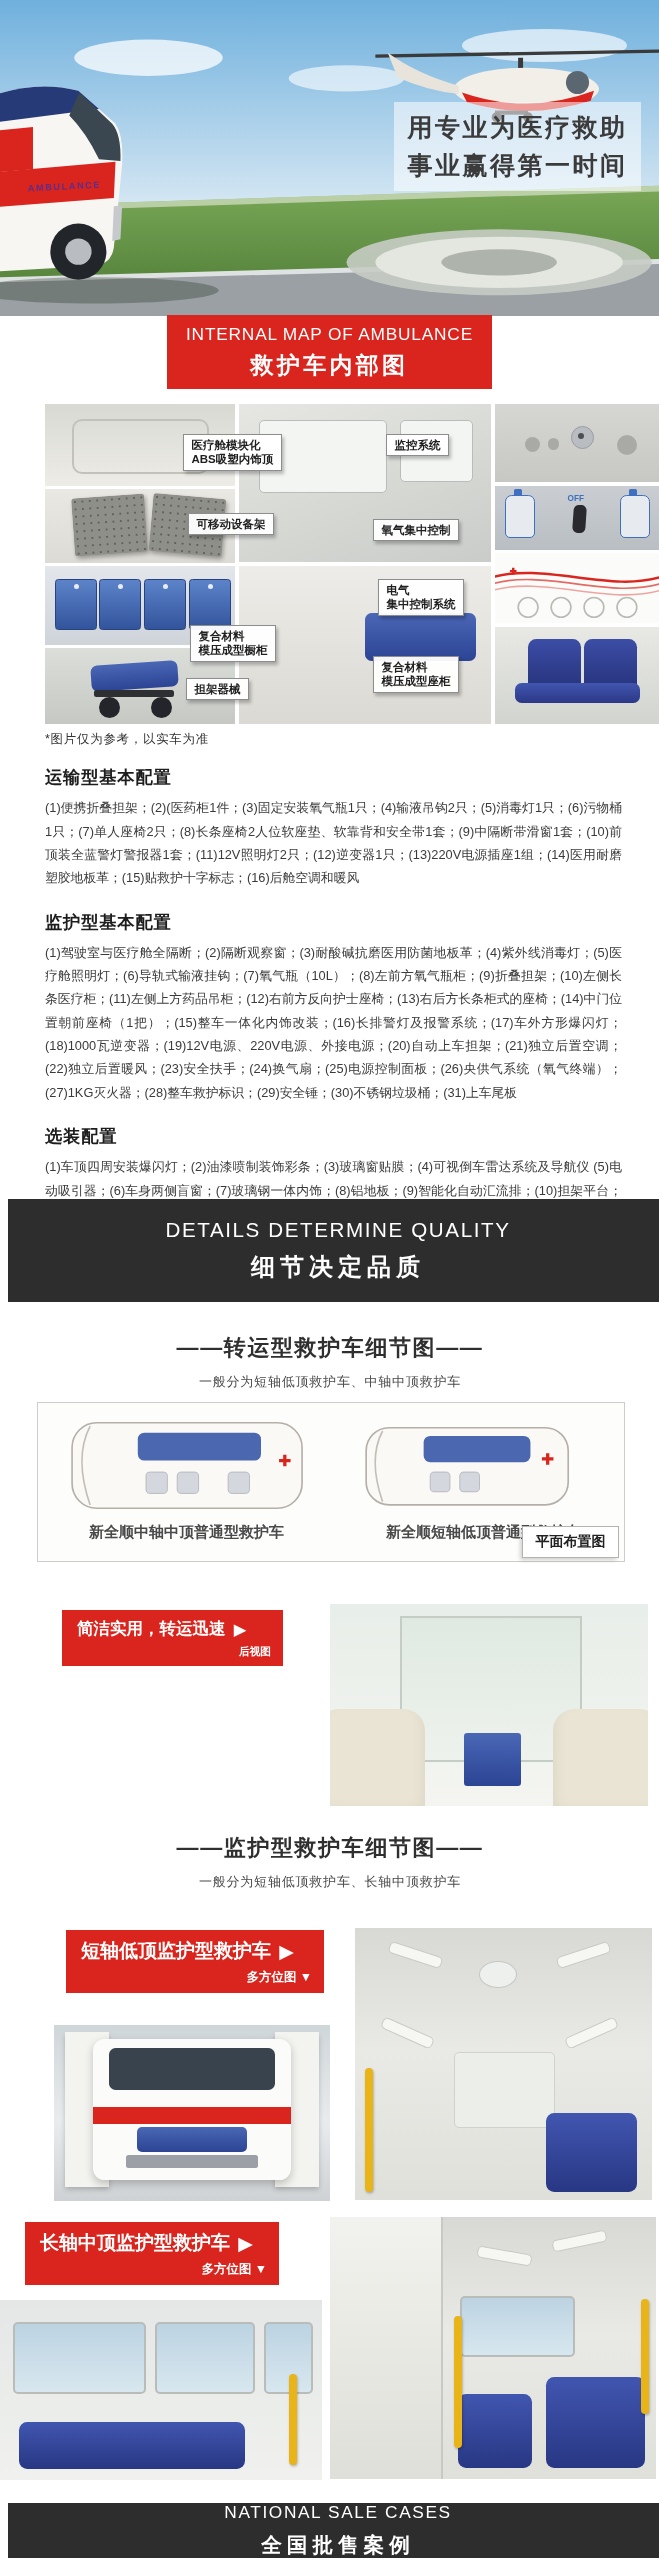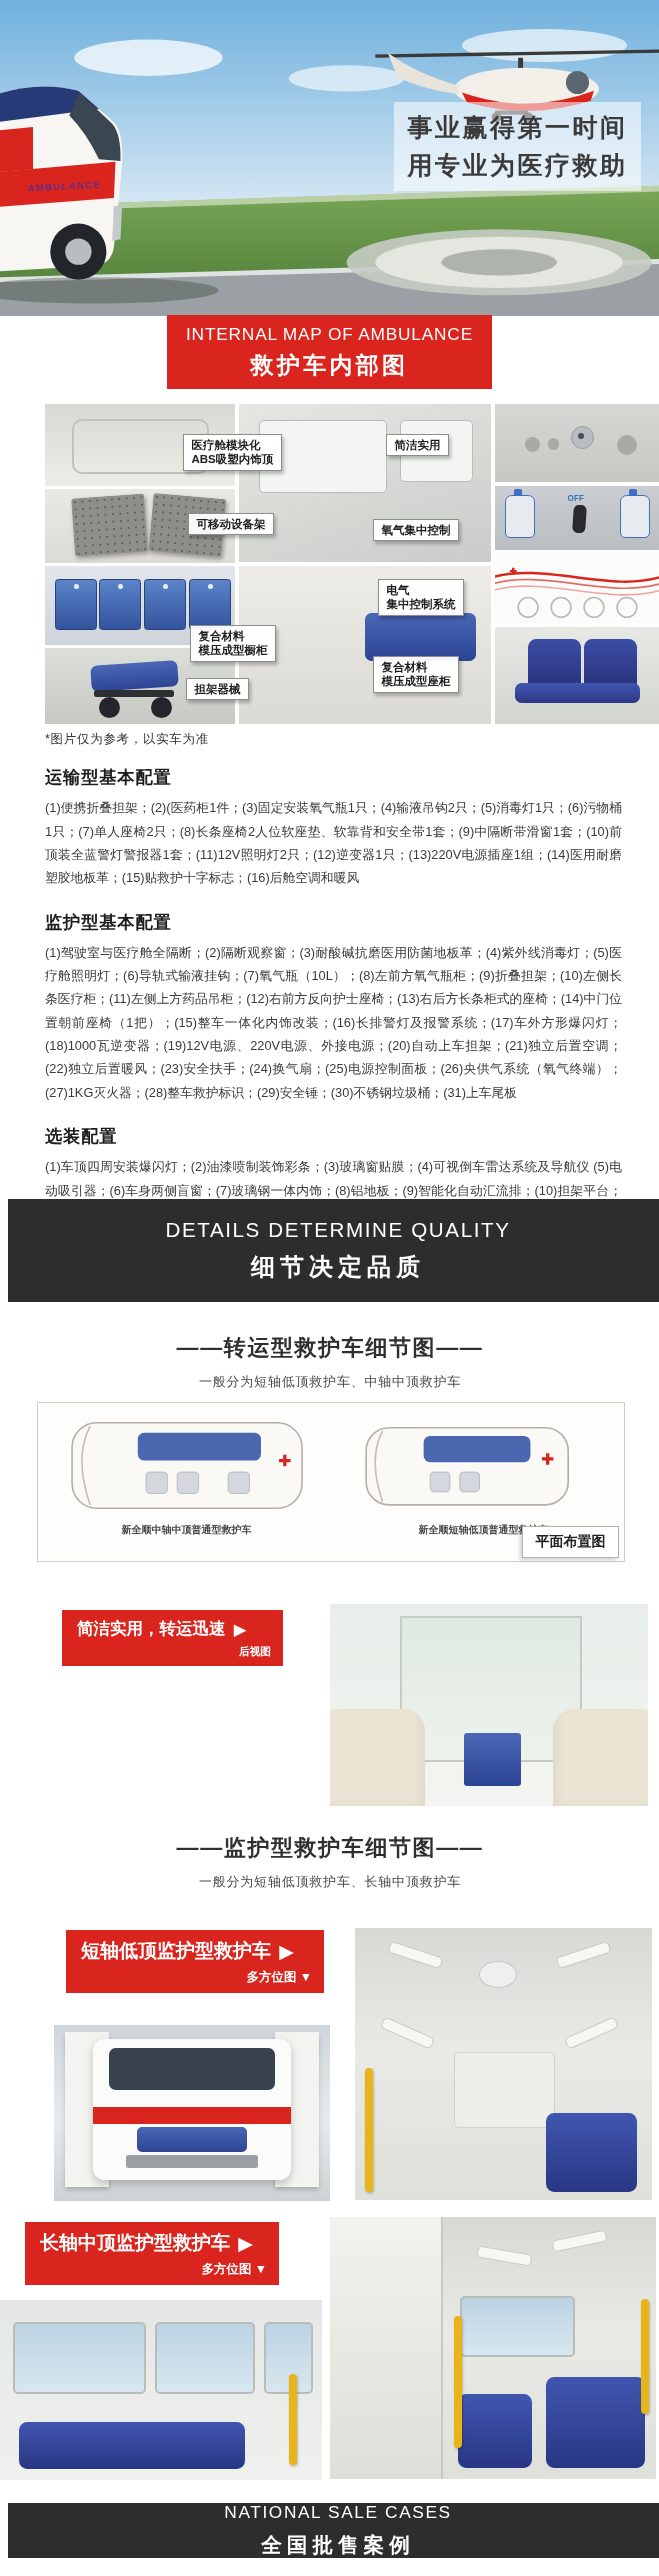--- a/index.html
+++ b/index.html
@@ -67,21 +67,21 @@
   .config h3{margin:0 0 7.4px 0;font-size:17.3px;color:#1d1d1d;letter-spacing:0.8px;}
   .config p{margin:0 0 20px 0;font-size:12.8px;line-height:1.82;color:#3a3a3a;text-align:justify;}
 
   
   .sec-head{left:0;width:660px;text-align:center;}
   .sec-head .t{font-size:22px;font-weight:bold;color:#2f2f2f;letter-spacing:1.6px;}
   .sec-head .s{margin-top:10px;font-size:13px;color:#4a4a4a;letter-spacing:0.8px;}
 
   
   .floorplan{left:37px;top:1402px;width:586px;height:158px;border:0.8px solid #cfcdc9;background:#fdfdfc;}
-  .fp-cap{position:absolute;top:120px;font-size:10px;color:#4a4a4a;font-weight:bold;width:247px;text-align:center;}
+  .fp-cap{position:absolute;top:120px;font-size:15px;color:#4a4a4a;font-weight:bold;width:247px;text-align:center;}
   .fp-badge{position:absolute;right:5px;bottom:3.3px;background:#fff;border:0.8px solid #b5b3af;
             box-shadow:-2.5px 2.5px 4.1px rgba(0,0,0,.18);padding:5.8px 12.4px;font-size:14px;font-weight:bold;color:#222;}
 
   
   .red-tag{background:#d9251d;color:#fff;padding:8.2px 11.5px 6.6px 15px;}
   .red-tag .main{font-weight:bold;white-space:nowrap;display:flex;align-items:center;gap:8.2px;}
   .red-tag .sub{text-align:right;margin-top:5px;font-weight:bold;}
 
   
   .photo{position:absolute;overflow:hidden;}
@@ -155,22 +155,22 @@
         <path d="M96,112 L136,150 Q147,163 146,195 L120,193 Q104,160 84,140 Z" fill="#3a4750"></path>
         <path d="M-20,210 L140,196 L138,240 L-20,252 Z" fill="#d9251d"></path>
         <path d="M-20,160 L40,154 L40,205 L-20,210 Z" fill="#d9251d"></path>
         <circle cx="95" cy="305" r="34" fill="#22252a"></circle>
         <circle cx="95" cy="305" r="16" fill="#b9bdc1"></circle>
         <path d="M138,250 L148,249 L146,290 L136,292 Z" fill="#c7cacd"></path>
         <text x="34" y="232" font-size="11" font-weight="bold" fill="#5b2d8e" transform="rotate(-3 34 232)" letter-spacing="2">AMBULANCE</text>
       </g>
     </svg>
     <div class="abs slogan">
+      <div>用专业为医疗救助</div>
       <div>事业赢得第一时间</div>
-      <div>用专业为医疗救助</div>
     </div>
   </div>
 
   <div class="abs banner-red">
     <div class="en">INTERNAL MAP OF AMBULANCE</div>
     <div class="zh">救护车内部图</div>
   </div>
 
   <div class="abs diagram">
 
@@ -235,21 +235,21 @@
     <div class="lbl" style="left:183px;top:30px;">
       <div>医疗舱模块化</div>
       <div>ABS吸塑内饰顶</div>
     </div>
     <div class="lbl" style="left:188px;top:109px;">可移动设备架</div>
     <div class="lbl" style="left:190px;top:221px;">
       <div>复合材料</div>
       <div>模压成型橱柜</div>
     </div>
     <div class="lbl" style="left:186px;top:274px;">担架器械</div>
-    <div class="lbl" style="left:386px;top:30px;">简洁实用</div>
+    <div class="lbl" style="left:386px;top:30px;">监控系统</div>
     <div class="lbl" style="left:373px;top:115px;">氧气集中控制</div>
     <div class="lbl" style="left:378px;top:175px;">
       <div>电气</div>
       <div>集中控制系统</div>
     </div>
     <div class="lbl" style="left:373px;top:252px;">
       <div>复合材料</div>
       <div>模压成型座柜</div>
     </div>
     <div class="abs note" style="left:45px;top:327px;">*图片仅为参考，以实车为准</div>

